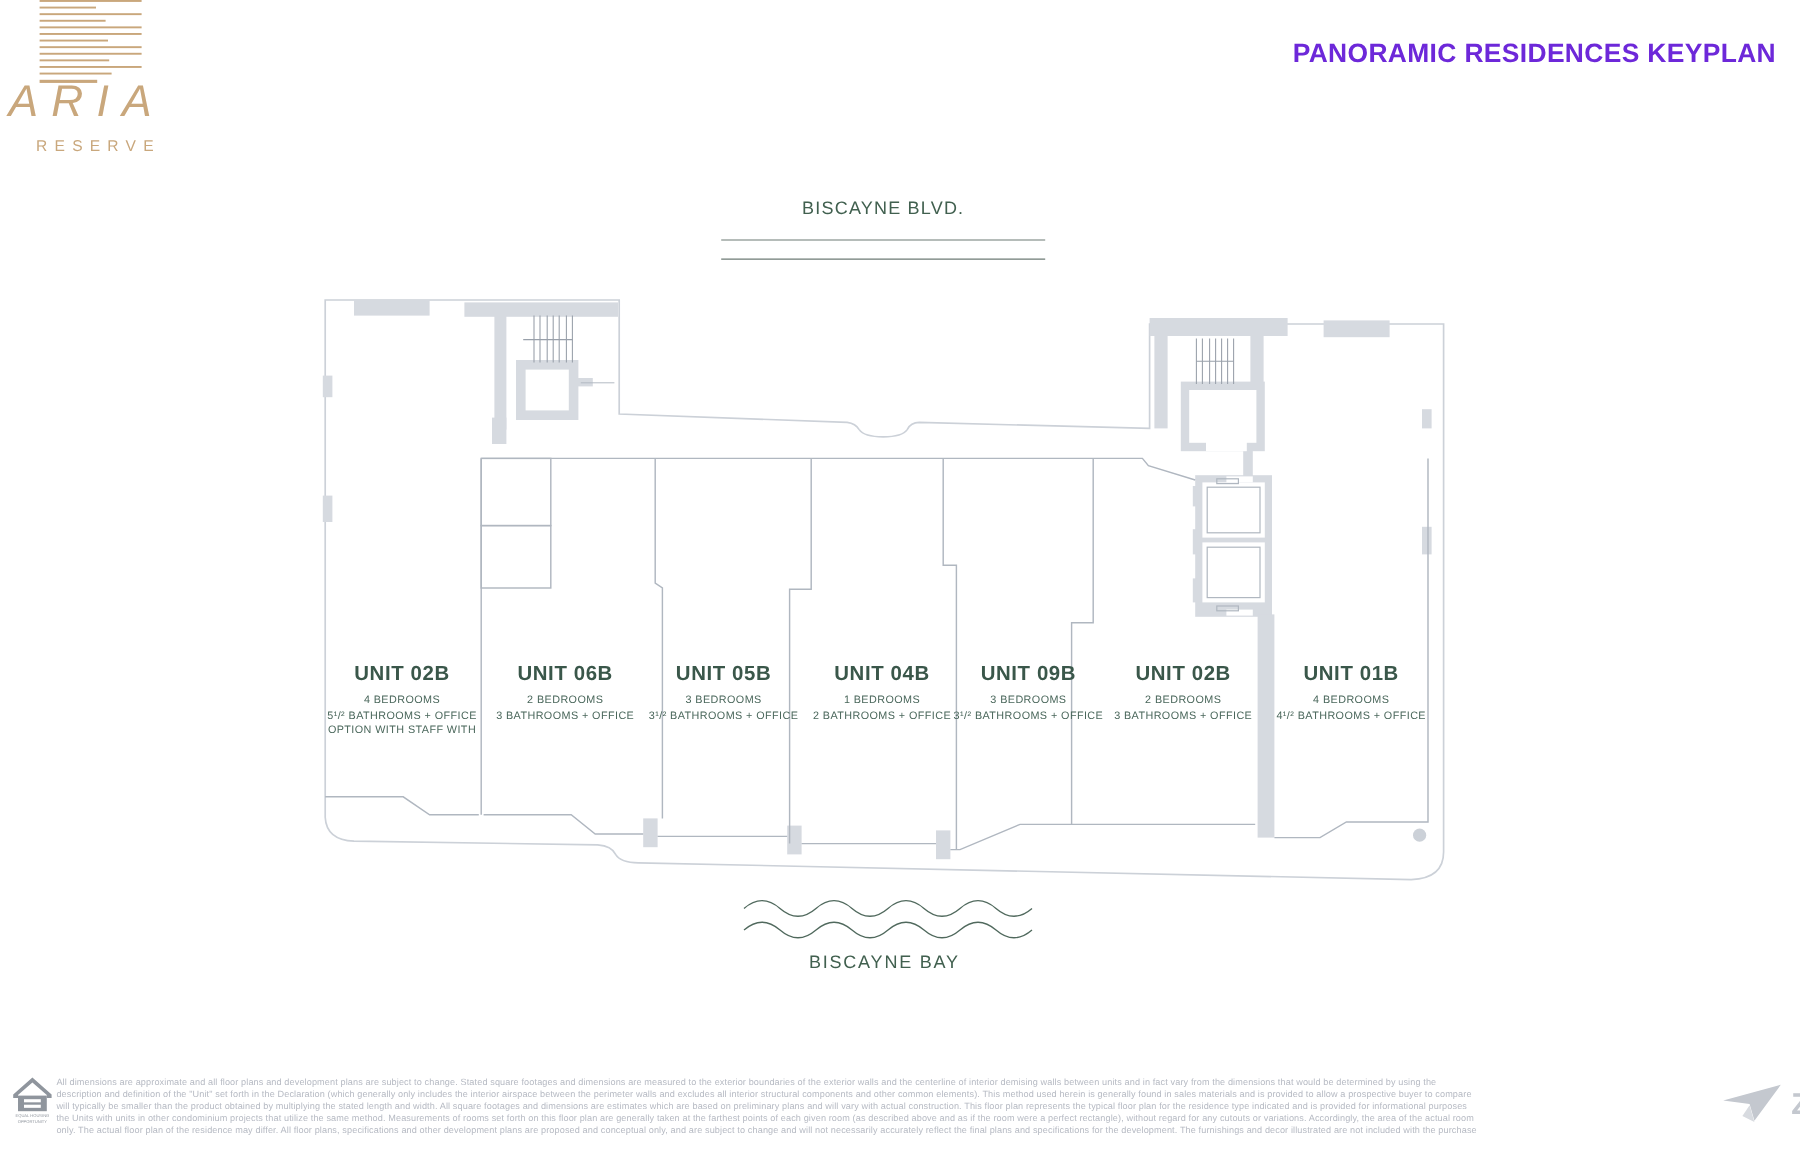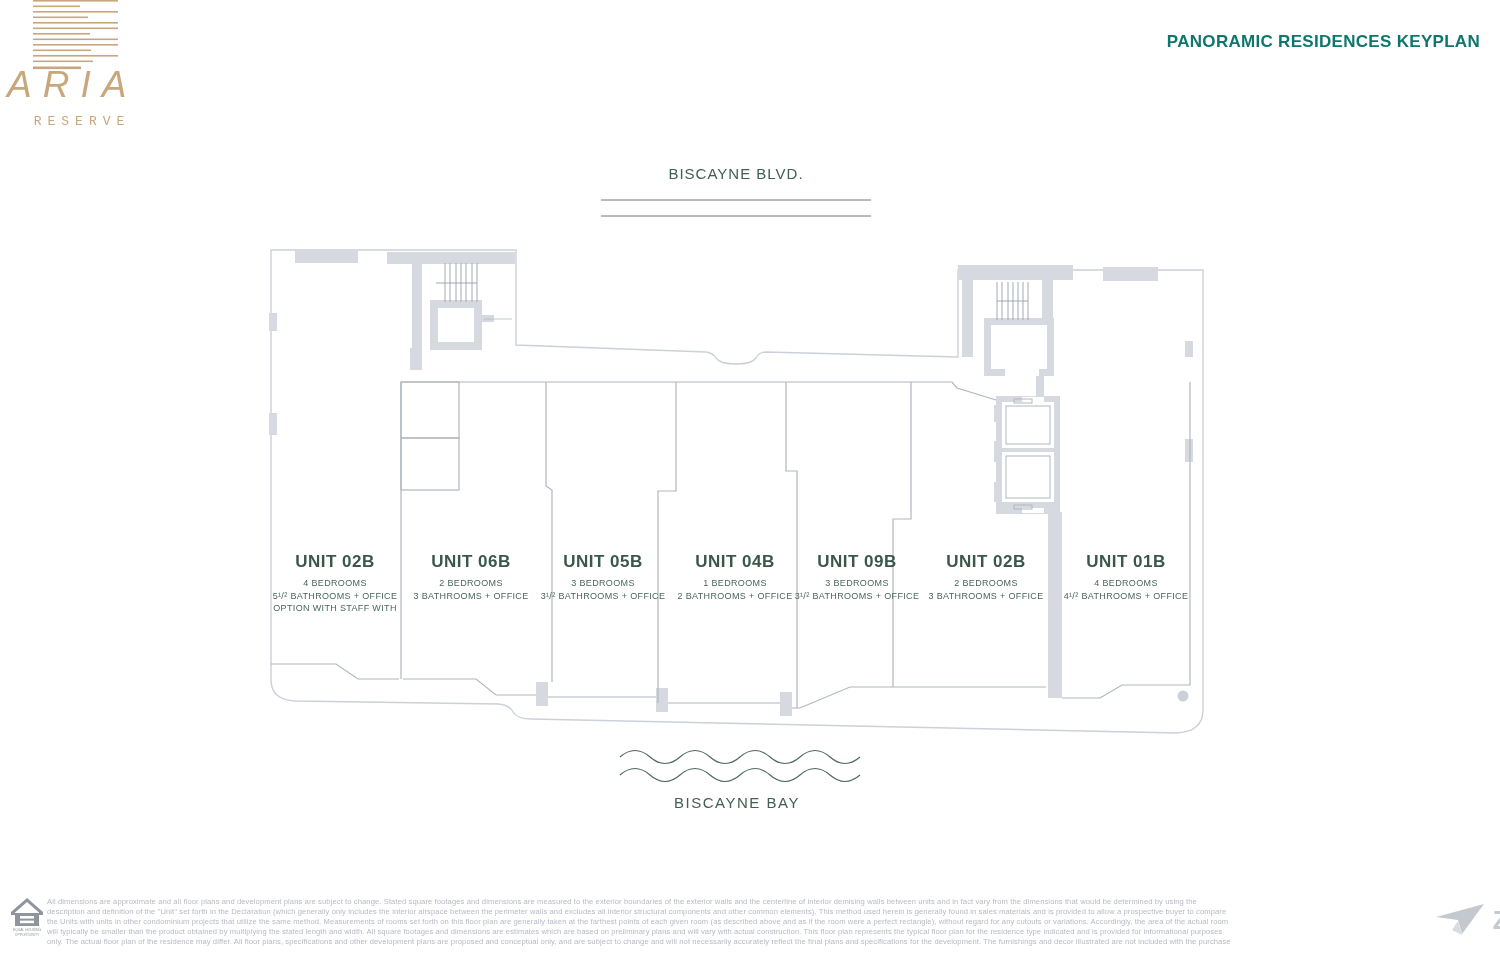--- a/index.html
+++ b/index.html
@@ -7,25 +7,25 @@
           font-family:"Liberation Sans",sans-serif;}
 
   
   .logo{position:absolute;left:7px;top:0;width:150px;height:140px;color:#c9a77c;}
   .logo-lines{position:absolute;left:21px;top:0;}
   .logo-brand{position:absolute;left:0px;top:64px;width:150px;text-align:left;
               font-size:37px;font-weight:400;letter-spacing:11px;color:#c9a77c;
               font-family:"Liberation Sans",sans-serif;font-style:italic;}
   .logo-sub{position:absolute;left:0px;top:114px;width:150px;text-align:center;
             font-size:13px;letter-spacing:6px;color:#c9a77c;
-            font-family:Liberation Mono, monospace;}
-
-  
-  .page-title{position:absolute;right:20px;top:32px;font-size:17px;font-weight:700;
-              color:#0f766e;letter-spacing:0.3px;}
+            font-family:Liberation Sans, sans-serif;}
+
+  
+  .page-title{position:absolute;right:20px;top:32px;font-size:22px;font-weight:700;
+              color:#6d28d9;letter-spacing:0.3px;}
 
   
   .street-label{position:absolute;left:586px;top:165px;width:300px;text-align:center;
                 font-size:15px;color:#41604f;letter-spacing:1px;}
   .bay-label{position:absolute;left:587px;top:794px;width:300px;text-align:center;
              font-size:15px;color:#41604f;letter-spacing:1.5px;}
 
   
   .plan-svg{position:absolute;left:0;top:0;width:1500px;height:962px;}
 
@@ -246,22 +246,22 @@
       <div class="unit-lines">
           <div class="unit-line">4 BEDROOMS</div>
           <div class="unit-line">4¹/² BATHROOMS + OFFICE</div>
         </div>
     </div>
   </div>
 
   <div class="disclaimer" id="disclaimer">
       <div>All dimensions are approximate and all floor plans and development plans are subject to change. Stated square footages and dimensions are measured to the exterior boundaries of the exterior walls and the centerline of interior demising walls between units and in fact vary from the dimensions that would be determined by using the</div>
       <div>description and definition of the "Unit" set forth in the Declaration (which generally only includes the interior airspace between the perimeter walls and excludes all interior structural components and other common elements). This method used herein is generally found in sales materials and is provided to allow a prospective buyer to compare</div>
+      <div>will typically be smaller than the product obtained by multiplying the stated length and width. All square footages and dimensions are estimates which are based on preliminary plans and will vary with actual construction. This floor plan represents the typical floor plan for the residence type indicated and is provided for informational purposes</div>
       <div>the Units with units in other condominium projects that utilize the same method. Measurements of rooms set forth on this floor plan are generally taken at the farthest points of each given room (as described above and as if the room were a perfect rectangle), without regard for any cutouts or variations. Accordingly, the area of the actual room</div>
-      <div>will typically be smaller than the product obtained by multiplying the stated length and width. All square footages and dimensions are estimates which are based on preliminary plans and will vary with actual construction. This floor plan represents the typical floor plan for the residence type indicated and is provided for informational purposes</div>
       <div>only. The actual floor plan of the residence may differ. All floor plans, specifications and other development plans are proposed and conceptual only, and are subject to change and will not necessarily accurately reflect the final plans and specifications for the development. The furnishings and decor illustrated are not included with the purchase</div>
     </div>
 
   <div class="eho">
     <svg width="34" height="46" viewBox="0 0 34 46">
       <polygon points="1,16 17,2 33,16 33,19 29,19 29,16.5 17,6 5,16.5 5,19 1,19" fill="#8f959d"></polygon>
       <rect x="5" y="17" width="24" height="13" fill="#8f959d"></rect>
       <rect x="10" y="20" width="14" height="2.6" fill="#ffffff"></rect>
       <rect x="10" y="24.6" width="14" height="2.6" fill="#ffffff"></rect>
       <text x="17" y="35" text-anchor="middle" font-size="3.4" fill="#8f959d" font-family="Liberation Sans, sans-serif">EQUAL HOUSING</text>

